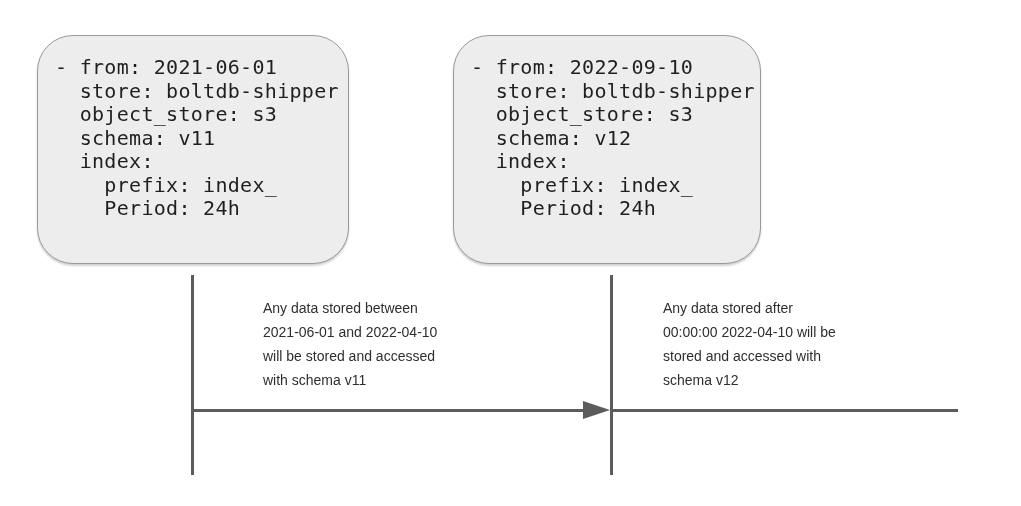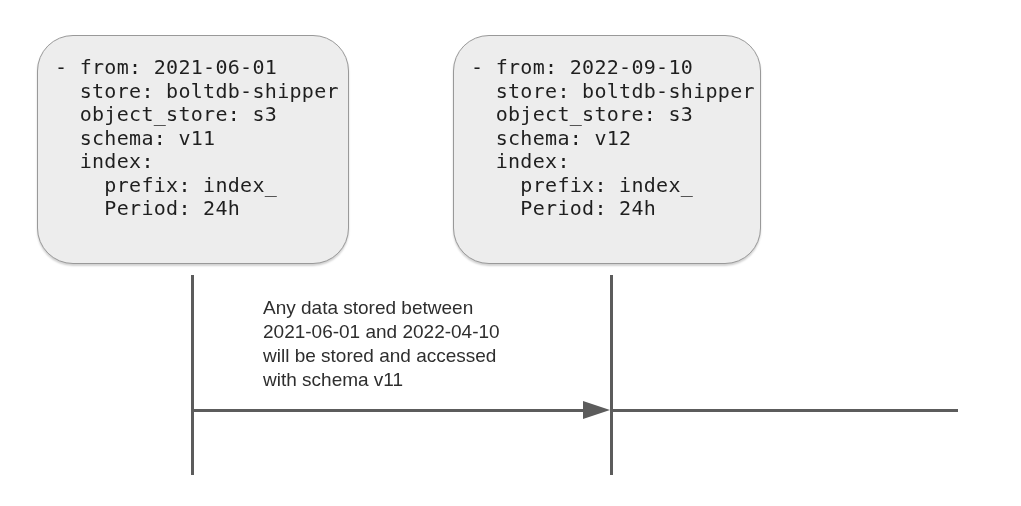--- a/index.html
+++ b/index.html
@@ -68,21 +68,21 @@
     top: 401px;
     border-top: 9px solid transparent;
     border-bottom: 9px solid transparent;
     border-left: 27px solid var(--line);
   }
   .ahead1 { left: 583px; }
   .ahead2 { left: 973px; }
 
   .annotation {
     position: absolute;
-    font-size: 19px;
+    font-size: 14px;
     line-height: 24px;
     color: var(--annotation-text);
     white-space: pre-line;
   }
   .ann1 { left: 263px; top: 296px; }
   .ann2 { left: 663px; top: 296px; }
 </style>
 </head>
 <body>
 
@@ -115,14 +115,18 @@
   <div class="ahead ahead1"></div>
 
   <div class="hline hline2"></div>
   <div class="ahead ahead2"></div>
 
   <div class="annotation ann1">Any data stored between
 2021-06-01 and 2022-04-10
 will be stored and accessed
 with schema v11</div>
 
+  <div class="annotation ann2">Any data stored after
+00:00:00 2022-04-10 will be
+stored and accessed with
+schema v12</div>
 
 </div>
 
 </body></html>

